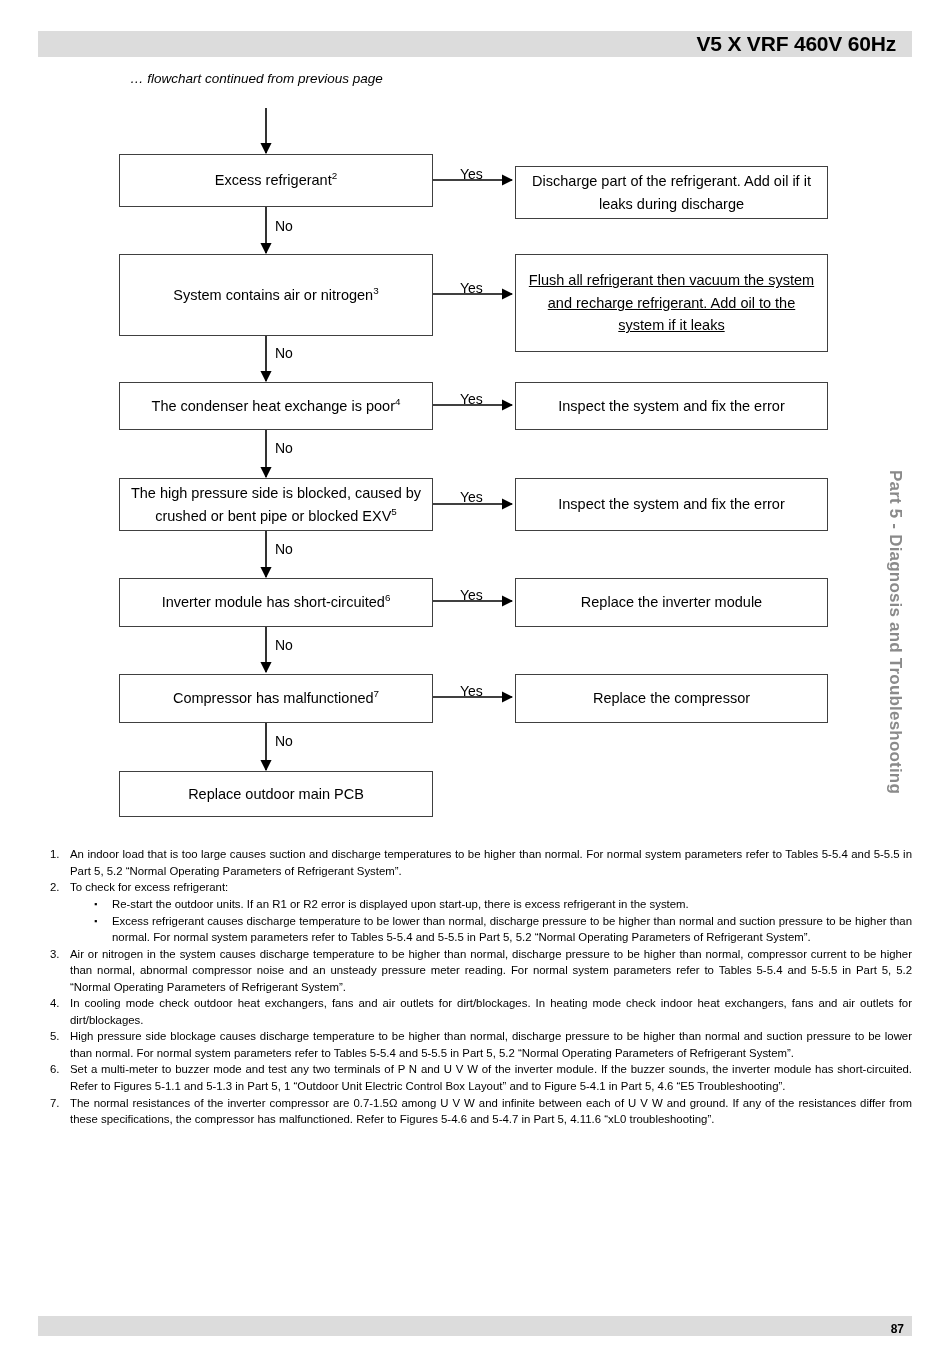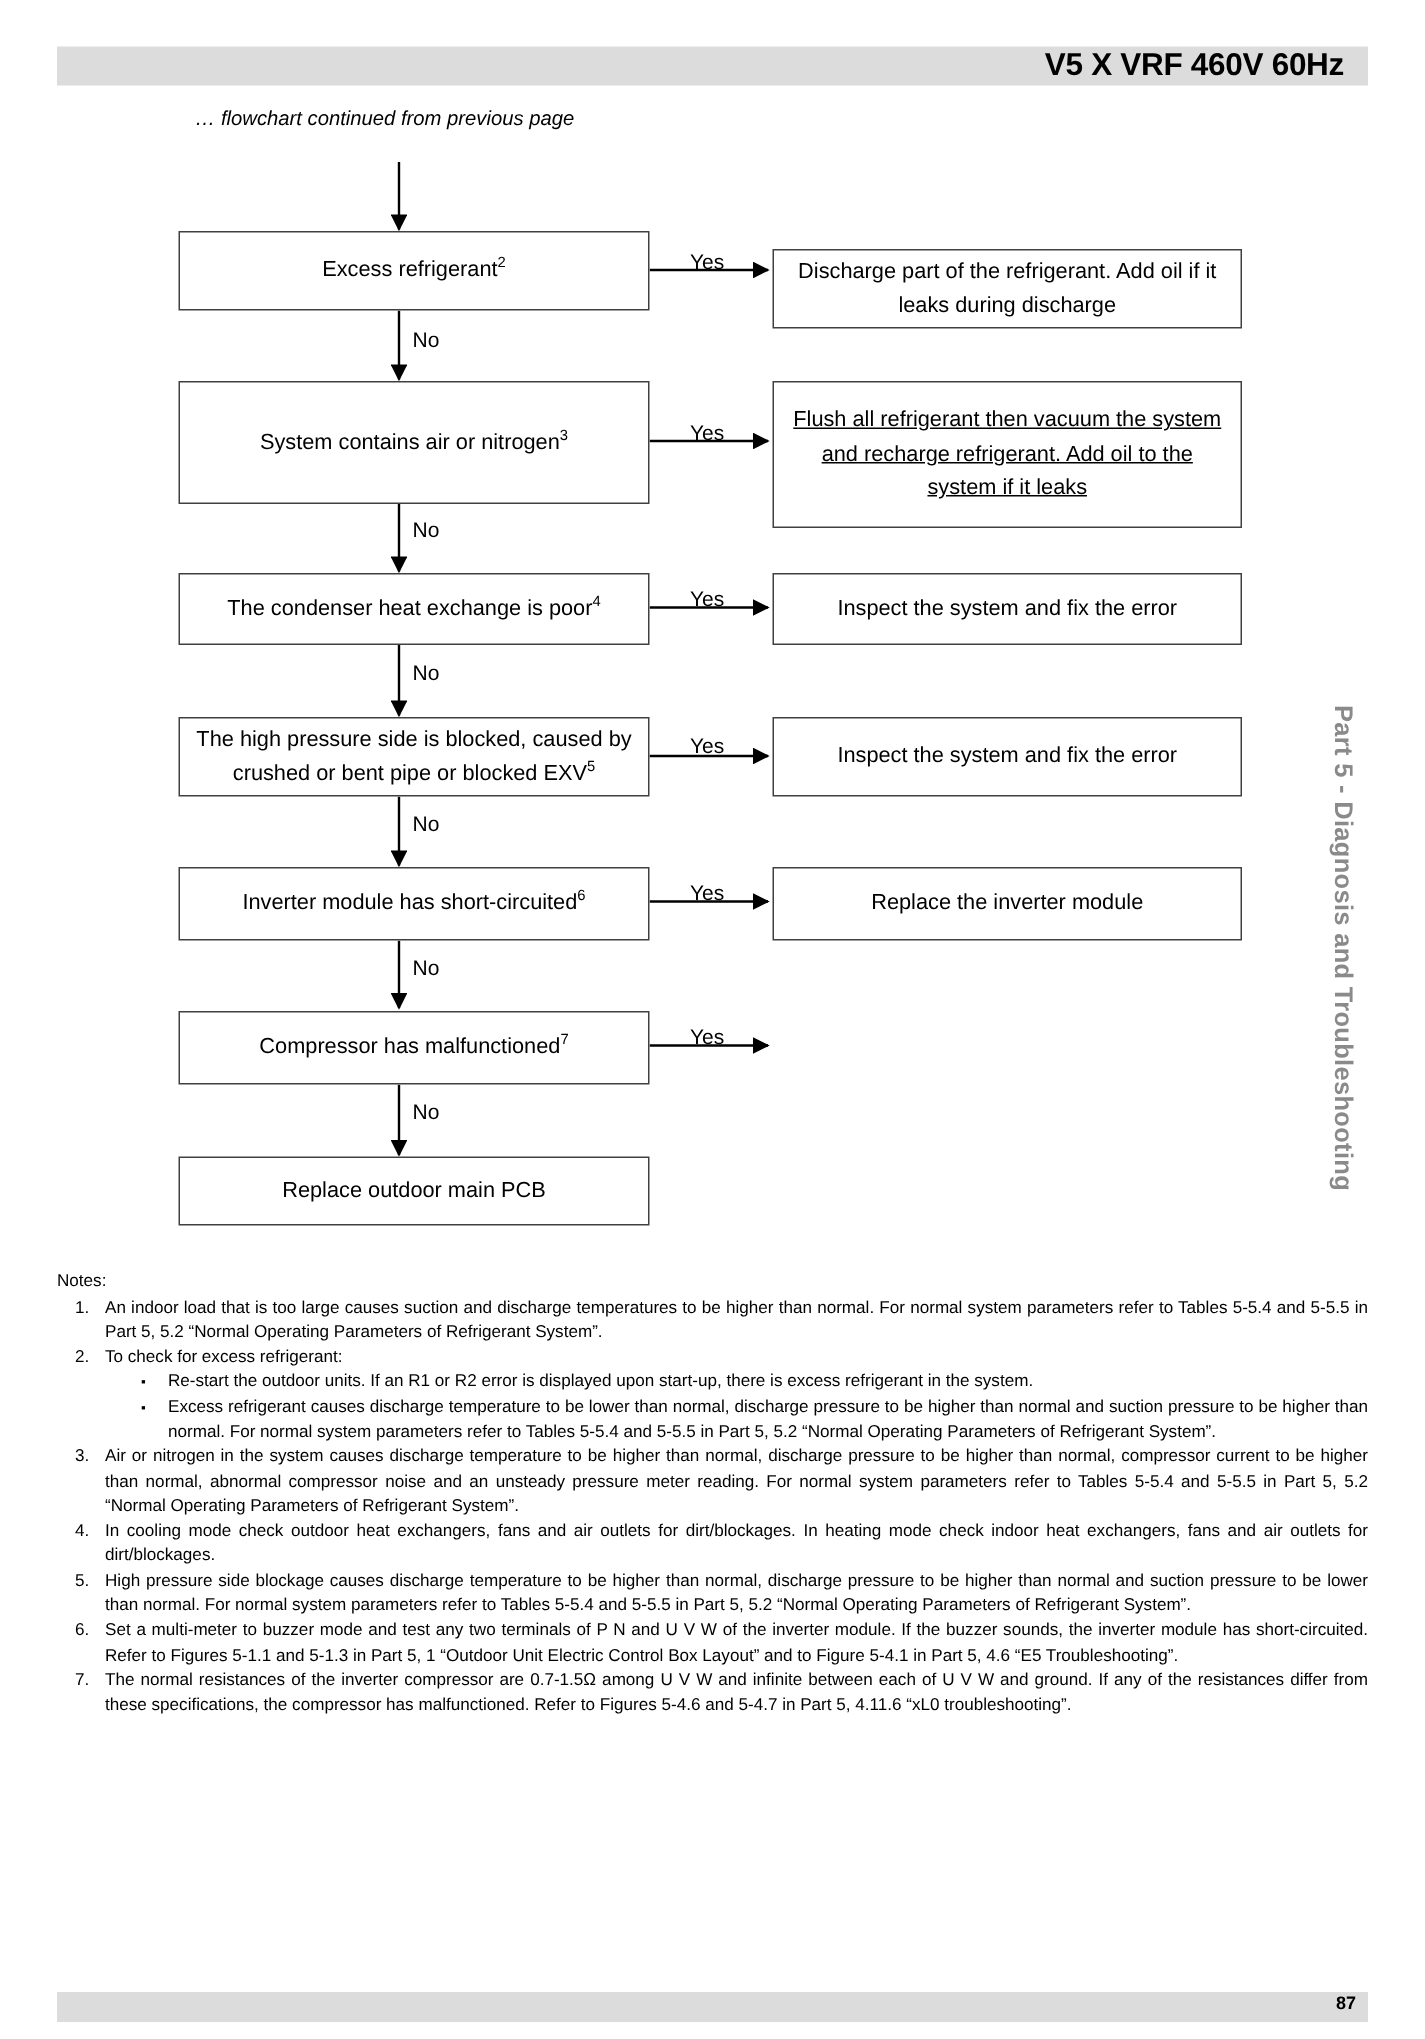--- a/index.html
+++ b/index.html
@@ -38,23 +38,22 @@
 
   
   .footer-bar {
     position: absolute;
     left: 38px;
     top: 1316px;
     width: 874px;
     height: 20px;
     background: #dcdcdc;
     display: flex;
-    align-items: flex-start;
+    align-items: flex-end;
     justify-content: flex-end;
-    margin-top: 12px;
   }
   .footer-page {
     font-size: 12px;
     font-weight: bold;
     padding-right: 8px;
   }
 
   
   .side-tab {
     position: absolute;
@@ -240,29 +239,31 @@
   <div class="edge-label" style="left:460px; top:587px;">Yes</div>
   <div class="fc-box" style="left:515px; top:578px; width:313px; height:49px;">
     <span class="txt">Replace the inverter module</span>
   </div>
   <div class="edge-label" style="left:275px; top:637px;">No</div>
 
   <div class="fc-box" style="left:119px; top:674px; width:314px; height:49px;">
     <span class="txt"><span>Compressor has malfunctioned</span><sup>7</sup></span>
   </div>
   <div class="edge-label" style="left:460px; top:683px;">Yes</div>
+  <div class="fc-box" style="left:515px; top:674px; width:313px; height:49px;">
+    <span class="txt">Replace the compressor</span>
+  </div>
   <div class="edge-label" style="left:275px; top:733px;">No</div>
 
   <div class="fc-box" style="left:119px; top:771px; width:314px; height:46px;">
     <span class="txt">Replace outdoor main PCB</span>
   </div>
 </div>
 
 <div class="notes">
-  <div class="notes-title">Notes:</div>
 
   <div class="note-item">
     <div class="note-num">1.</div>
     <div class="note-text">An indoor load that is too large causes suction and discharge temperatures to be higher than normal. For normal system parameters refer to Tables 5-5.4 and 5-5.5 in Part 5, 5.2 “Normal Operating Parameters of Refrigerant System”.</div>
   </div>
 
   <div class="note-item">
     <div class="note-num">2.</div>
     <div class="note-text">To check for excess refrigerant:</div>
   </div>

